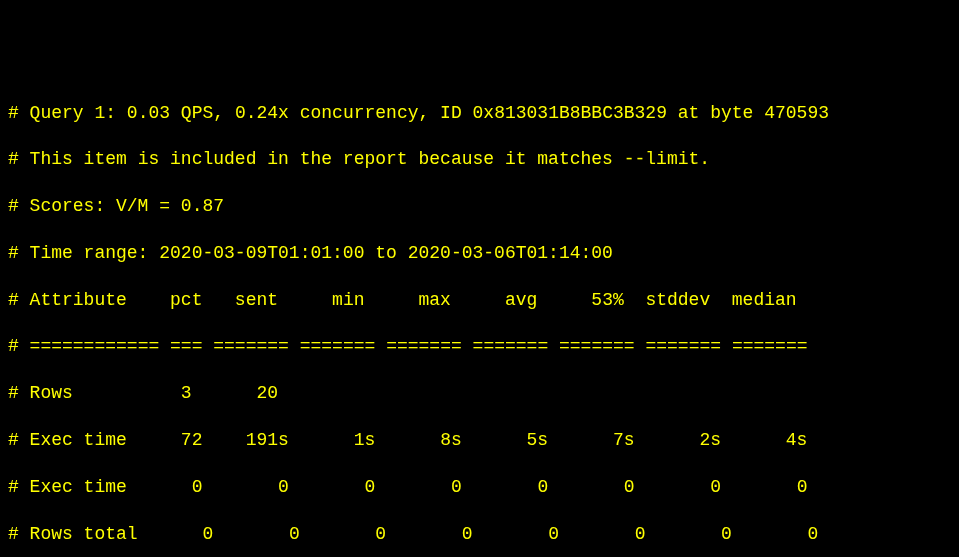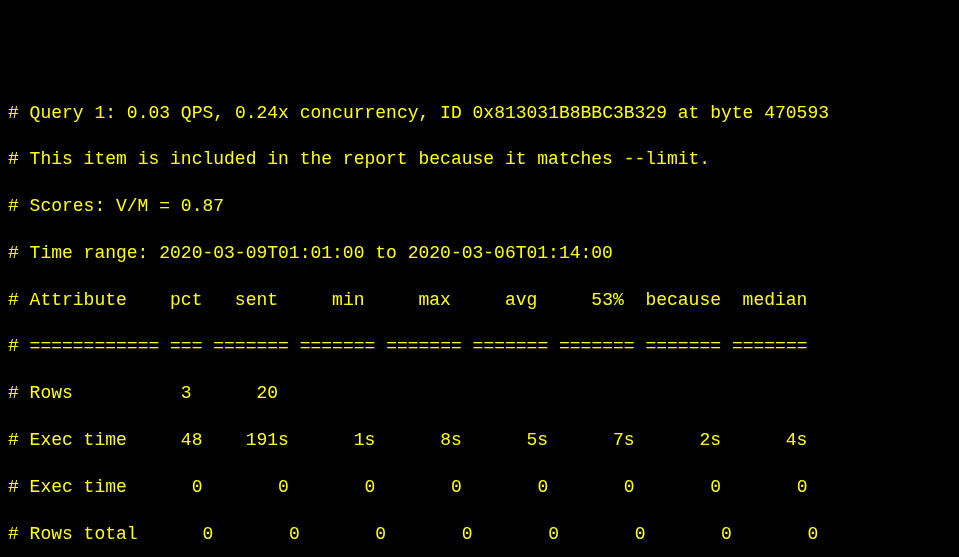--- a/index.html
+++ b/index.html
@@ -25,24 +25,24 @@
   </style>
 </head>
 <body>
 
 
 
 <span class="line"># Query <span>1</span>: <span>0.03</span> QPS, <span>0.24x</span> concurrency, ID <span>0x813031B8BBC3B329</span> at byte <span>470593</span></span>
 <span class="line"># <span>This item is included in the report because it matches --limit.</span></span>
 <span class="line"># Scores: V/M = <span>0.87</span></span>
 <span class="line"># Time range: <span>2020-03-09T01:01:00</span> to <span>2020-03-06T01:14:00</span></span>
-<span class="line"># <span>Attribute</span>    <span>pct</span>   <span>sent</span>     <span>min</span>     <span>max</span>     <span>avg</span>     <span>53%</span>  <span>because</span>  <span>median</span></span>
+<span class="line"># <span>Attribute</span>    <span>pct</span>   <span>sent</span>     <span>min</span>     <span>max</span>     <span>avg</span>     <span>53%</span>  <span>stddev</span>  <span>median</span></span>
 <span class="line"># <span>============</span> <span>===</span> <span>=======</span> <span>=======</span> <span>=======</span> <span>=======</span> <span>=======</span> <span>=======</span> <span>=======</span></span>
 <span class="line"># <span>Rows</span>          <span>3</span>      <span>20</span></span>
-<span class="line"># <span>Exec time</span>     <span>48</span>    <span>191s</span>      <span>1s</span>      <span>8s</span>      <span>5s</span>      <span>7s</span>      <span>2s</span>      <span>4s</span></span>
+<span class="line"># <span>Exec time</span>     <span>72</span>    <span>191s</span>      <span>1s</span>      <span>8s</span>      <span>5s</span>      <span>7s</span>      <span>2s</span>      <span>4s</span></span>
 <span class="line"># <span>Exec time</span>      <span>0</span>       <span>0</span>       <span>0</span>       <span>0</span>       <span>0</span>       <span>0</span>       <span>0</span>       <span>0</span></span>
 <span class="line"># <span>Rows total</span>      <span>0</span>       <span>0</span>       <span>0</span>       <span>0</span>       <span>0</span>       <span>0</span>       <span>0</span>       <span>0</span></span>
 
 
 
 
 
 
 
 

